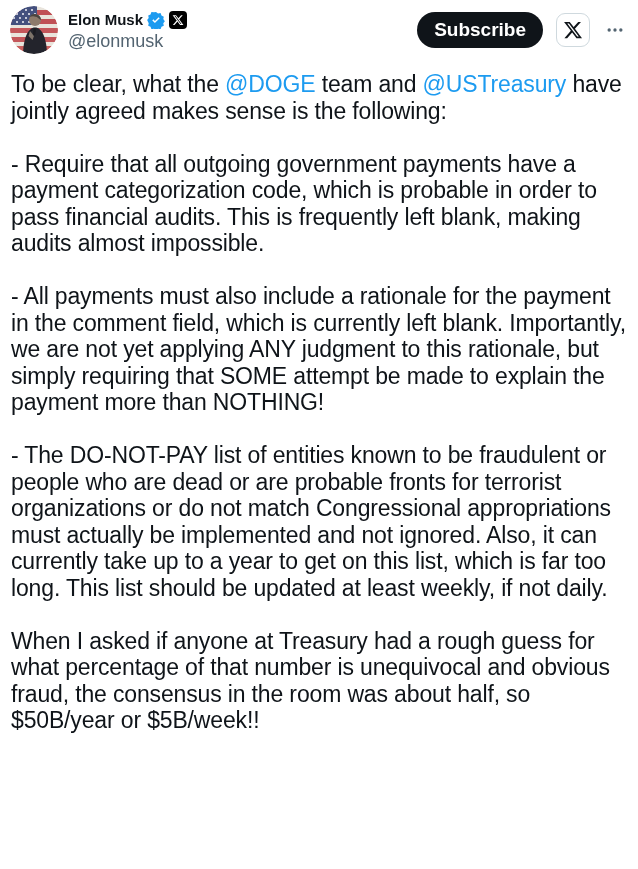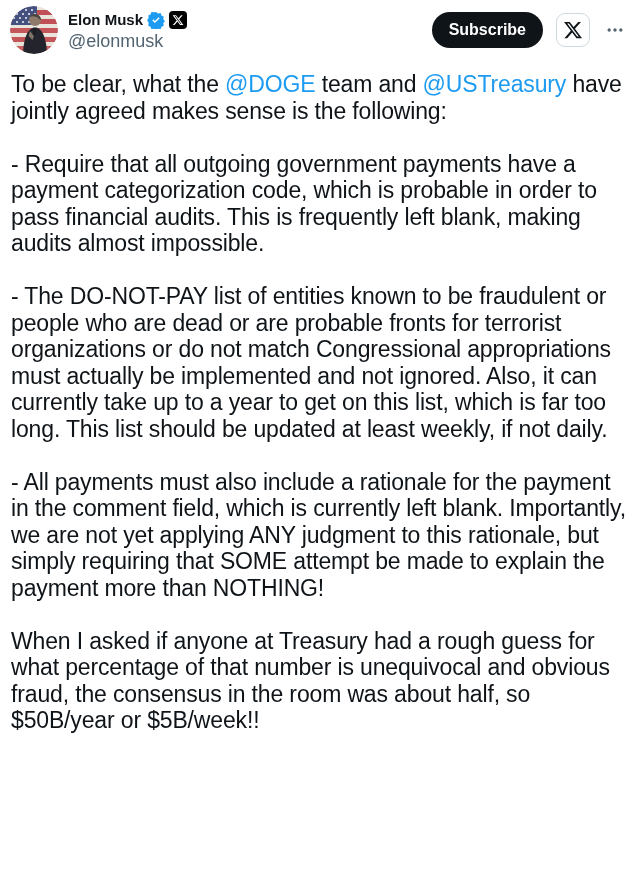--- a/index.html
+++ b/index.html
@@ -35,21 +35,21 @@
   .affiliate svg { width: 12px; height: 12px; }
   .author-handle {
     font-size: 18px; line-height: 20px; margin-top: 1px;
     color: var(--secondary, #536471);
   }
 
   .header-actions { display: flex; align-items: center; gap: 13px; flex: none; }
   .subscribe-btn {
     background: var(--btn, #0f1419); color: #fff;
     border: none; border-radius: 18px; height: 36px;
-    padding: 0 17px; font-size: 16px; font-weight: 700;
+    padding: 0 17px; font-size: 19px; font-weight: 700;
     font-family: inherit; cursor: pointer;
   }
   .open-in-x-btn {
     width: 34px; height: 34px;
     background: #fff; border: 1px solid var(--border, #cfd9de);
     border-radius: 9px; display: flex; align-items: center; justify-content: center;
     cursor: pointer; padding: 0;
   }
   .open-in-x-btn svg { width: 20px; height: 20px; }
   .more-btn {
@@ -150,18 +150,18 @@
             <circle cx="19" cy="12" r="2"></circle>
         </svg>
       </button>
     </div>
 
   </header>
 
   <div class="post-body" id="post-body">
       <p>To be clear, what the <a>@DOGE</a> team and <a>@USTreasury</a> have jointly agreed makes sense is the following:</p>
       <p>- Require that all outgoing government payments have a payment categorization code, which is probable in order to pass financial audits. This is frequently left blank, making audits almost impossible.</p>
+      <p>- All payments must also include a rationale for the payment in the comment field, which is currently left blank. Importantly, we are not yet applying ANY judgment to this rationale, but simply requiring that SOME attempt be made to explain the payment more than NOTHING!</p>
       <p>- The DO-NOT-PAY list of entities known to be fraudulent or people who are dead or are probable fronts for terrorist organizations or do not match Congressional appropriations must actually be implemented and not ignored. Also, it can currently take up to a year to get on this list, which is far too long. This list should be updated at least weekly, if not daily.</p>
-      <p>- All payments must also include a rationale for the payment in the comment field, which is currently left blank. Importantly, we are not yet applying ANY judgment to this rationale, but simply requiring that SOME attempt be made to explain the payment more than NOTHING!</p>
       <p>When I asked if anyone at Treasury had a rough guess for what percentage of that number is unequivocal and obvious fraud, the consensus in the room was about half, so $50B/year or $5B/week!!</p>
     </div>
 
 </div>
 
 </body></html>

